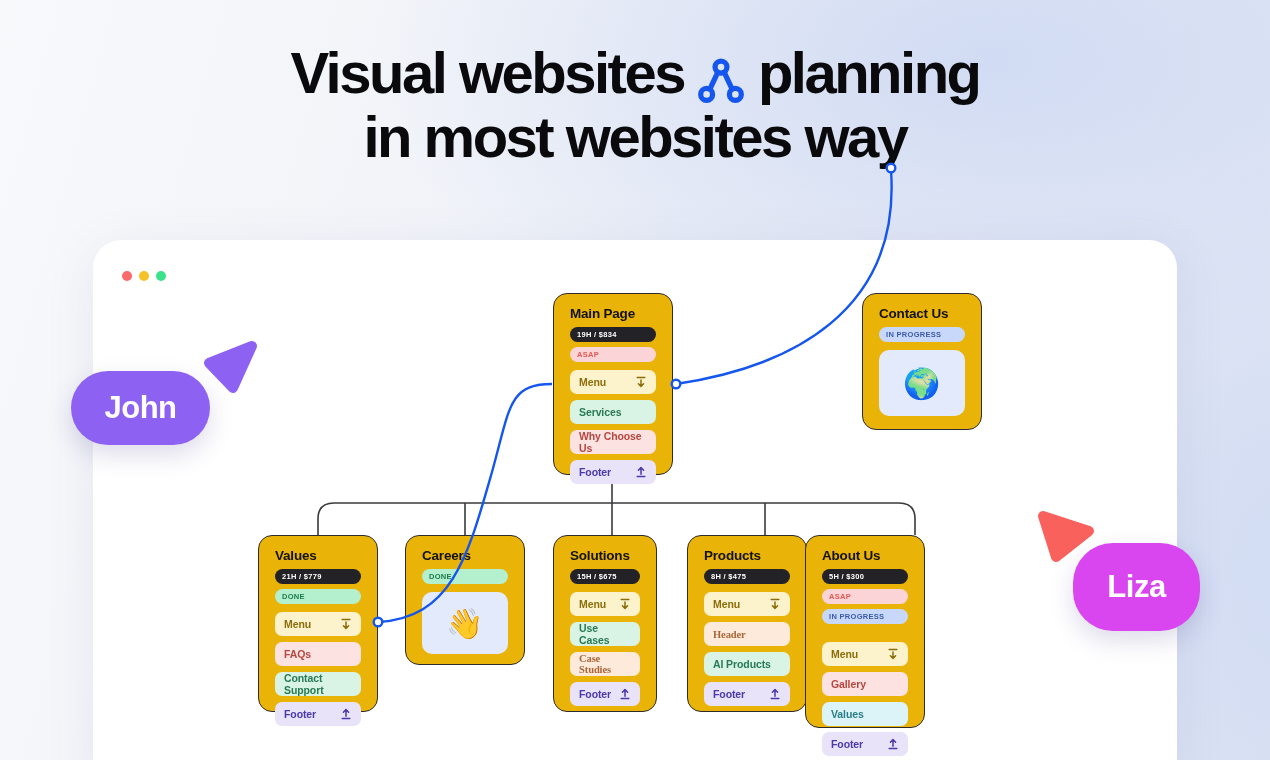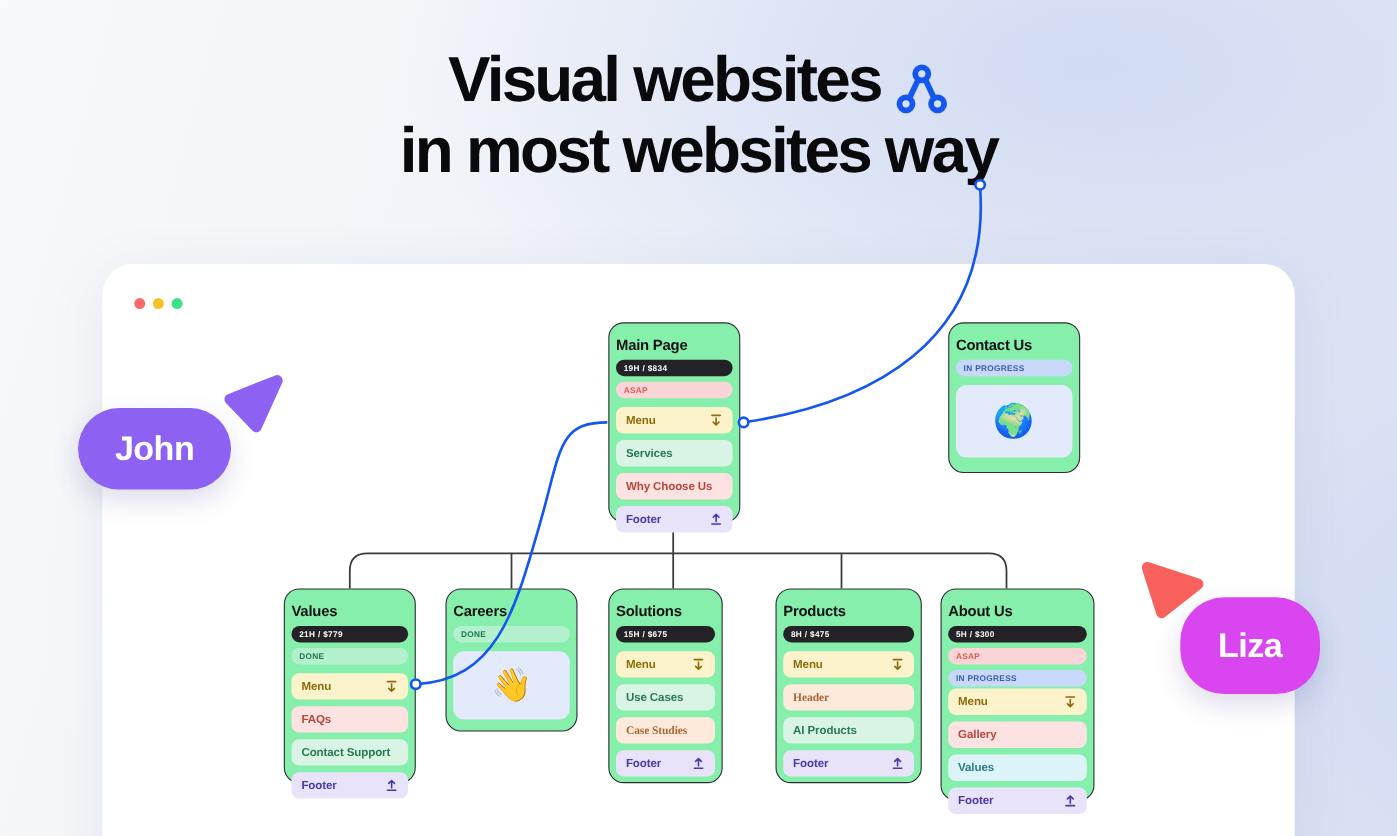--- a/index.html
+++ b/index.html
@@ -15,22 +15,22 @@
   .hero{position:absolute;left:0;right:0;top:42px;text-align:center;color:#0a0a0d;}
   .hero-line{display:flex;justify-content:center;align-items:flex-end;gap:12px;
     font-size:58px;font-weight:700;letter-spacing:-2.5px;line-height:62px;}
   .hero-line.second{margin-top:2px;}
   .node-glyph{width:50px;height:46px;margin-top:6px;}
   
   .canvas{position:absolute;left:93px;top:240px;width:1084px;height:560px;
     background:#fff;border-radius:28px;box-shadow:0 10px 50px rgba(90,100,150,.10);}
   .dot{position:absolute;width:10px;height:10px;border-radius:50%;top:271px;}
   
-  .card{position:absolute;background:#86efac;border:1.5px solid #2c2c30;border-radius:14px;
-    padding:11px 6px;box-sizing:border-box;}
+  .card{position:absolute;background:#eab308;border:1.5px solid #2c2c30;border-radius:14px;
+    padding:11px 16px;box-sizing:border-box;}
   .card-title{font-size:13.5px;font-weight:700;color:#121216;letter-spacing:-.2px;margin:1px 0 6px;}
   .badges{display:flex;flex-wrap:wrap;gap:5px;margin-bottom:8px;flex-direction:column;}
   .badge{display:inline-flex;align-items:center;height:15px;padding:0 7px;border-radius:9px;
     font-size:7.5px;font-weight:800;letter-spacing:.3px;white-space:nowrap;}
   .b-time{background:#232327;color:#fff;}
   .b-asap{background:#fbd4d7;color:#df5a52;}
   .b-done{background:#b4f0cd;color:#1d7a4b;}
   .b-prog{background:#c8d8fb;color:#3c5aa8;}
   .rows{display:flex;flex-direction:column;gap:6px;}
   .row{height:24px;border-radius:7px;padding:0 9px;display:flex;align-items:center;
@@ -62,20 +62,21 @@
     <span>Visual websites</span>
     <svg class="node-glyph" viewBox="0 0 52 48">
       <g fill="none" stroke="#1456ee" stroke-width="5.5" stroke-linecap="round">
         <circle cx="26" cy="9.5" r="6.2"></circle>
         <circle cx="11" cy="38" r="6.2"></circle>
         <circle cx="41" cy="38" r="6.2"></circle>
         <path d="M22.6 15 L14.4 32.4"></path>
         <path d="M29.4 15 L37.6 32.4"></path>
       </g>
     </svg>
+    <span>planning</span>
   </div>
   <div class="hero-line second">
     <span>in most websites way</span>
   </div>
 </div>
 
 <div class="canvas"></div>
 <span class="dot" style="left:122px;background:#fb6a6a"></span>
 <span class="dot" style="left:139px;background:#f6c326"></span>
 <span class="dot" style="left:156px;background:#3ce28b"></span>
@@ -185,21 +186,21 @@
     </div>
     <div class="row r-purple">
       <span>Footer</span>
       <svg class="row-icon" viewBox="0 0 12 12">
           <path d="M6 1.8 V8.2 M3.4 4.2 L6 1.6 L8.6 4.2 M2.2 10.4 H9.8" fill="none" stroke="currentColor" stroke-width="1.5" stroke-linecap="round" stroke-linejoin="round"></path>
         </svg>
     </div>
   </div>
 </div>
 
-<div class="card" style="left:705px;top:535px;width:133px;height:177px">
+<div class="card" style="left:687px;top:535px;width:120px;height:177px">
   <div class="card-title">Products</div>
   <div class="badges">
     <span class="badge b-time">8H / $475</span>
   </div>
   <div class="rows">
     <div class="row r-yellow">
       <span>Menu</span>
       <svg class="row-icon" viewBox="0 0 12 12">
           <path d="M2.2 1.6 H9.8 M6 4 V10.2 M3.4 7.8 L6 10.4 L8.6 7.8" fill="none" stroke="currentColor" stroke-width="1.5" stroke-linecap="round" stroke-linejoin="round"></path>
         </svg>
@@ -212,23 +213,23 @@
     </div>
     <div class="row r-purple">
       <span>Footer</span>
       <svg class="row-icon" viewBox="0 0 12 12">
           <path d="M6 1.8 V8.2 M3.4 4.2 L6 1.6 L8.6 4.2 M2.2 10.4 H9.8" fill="none" stroke="currentColor" stroke-width="1.5" stroke-linecap="round" stroke-linejoin="round"></path>
         </svg>
     </div>
   </div>
 </div>
 
-<div class="card" style="left:855px;top:535px;width:140px;height:193px">
+<div class="card" style="left:805px;top:535px;width:120px;height:193px">
   <div class="card-title">About Us</div>
-  <div class="badges" style="margin-bottom:2px">
+  <div class="badges" style="margin-bottom:18px">
     <span class="badge b-time">5H / $300</span>
     <span class="badge b-asap">ASAP</span>
     <span class="badge b-prog">IN PROGRESS</span>
   </div>
   <div class="rows">
     <div class="row r-yellow">
       <span>Menu</span>
       <svg class="row-icon" viewBox="0 0 12 12">
           <path d="M2.2 1.6 H9.8 M6 4 V10.2 M3.4 7.8 L6 10.4 L8.6 7.8" fill="none" stroke="currentColor" stroke-width="1.5" stroke-linecap="round" stroke-linejoin="round"></path>
         </svg>

